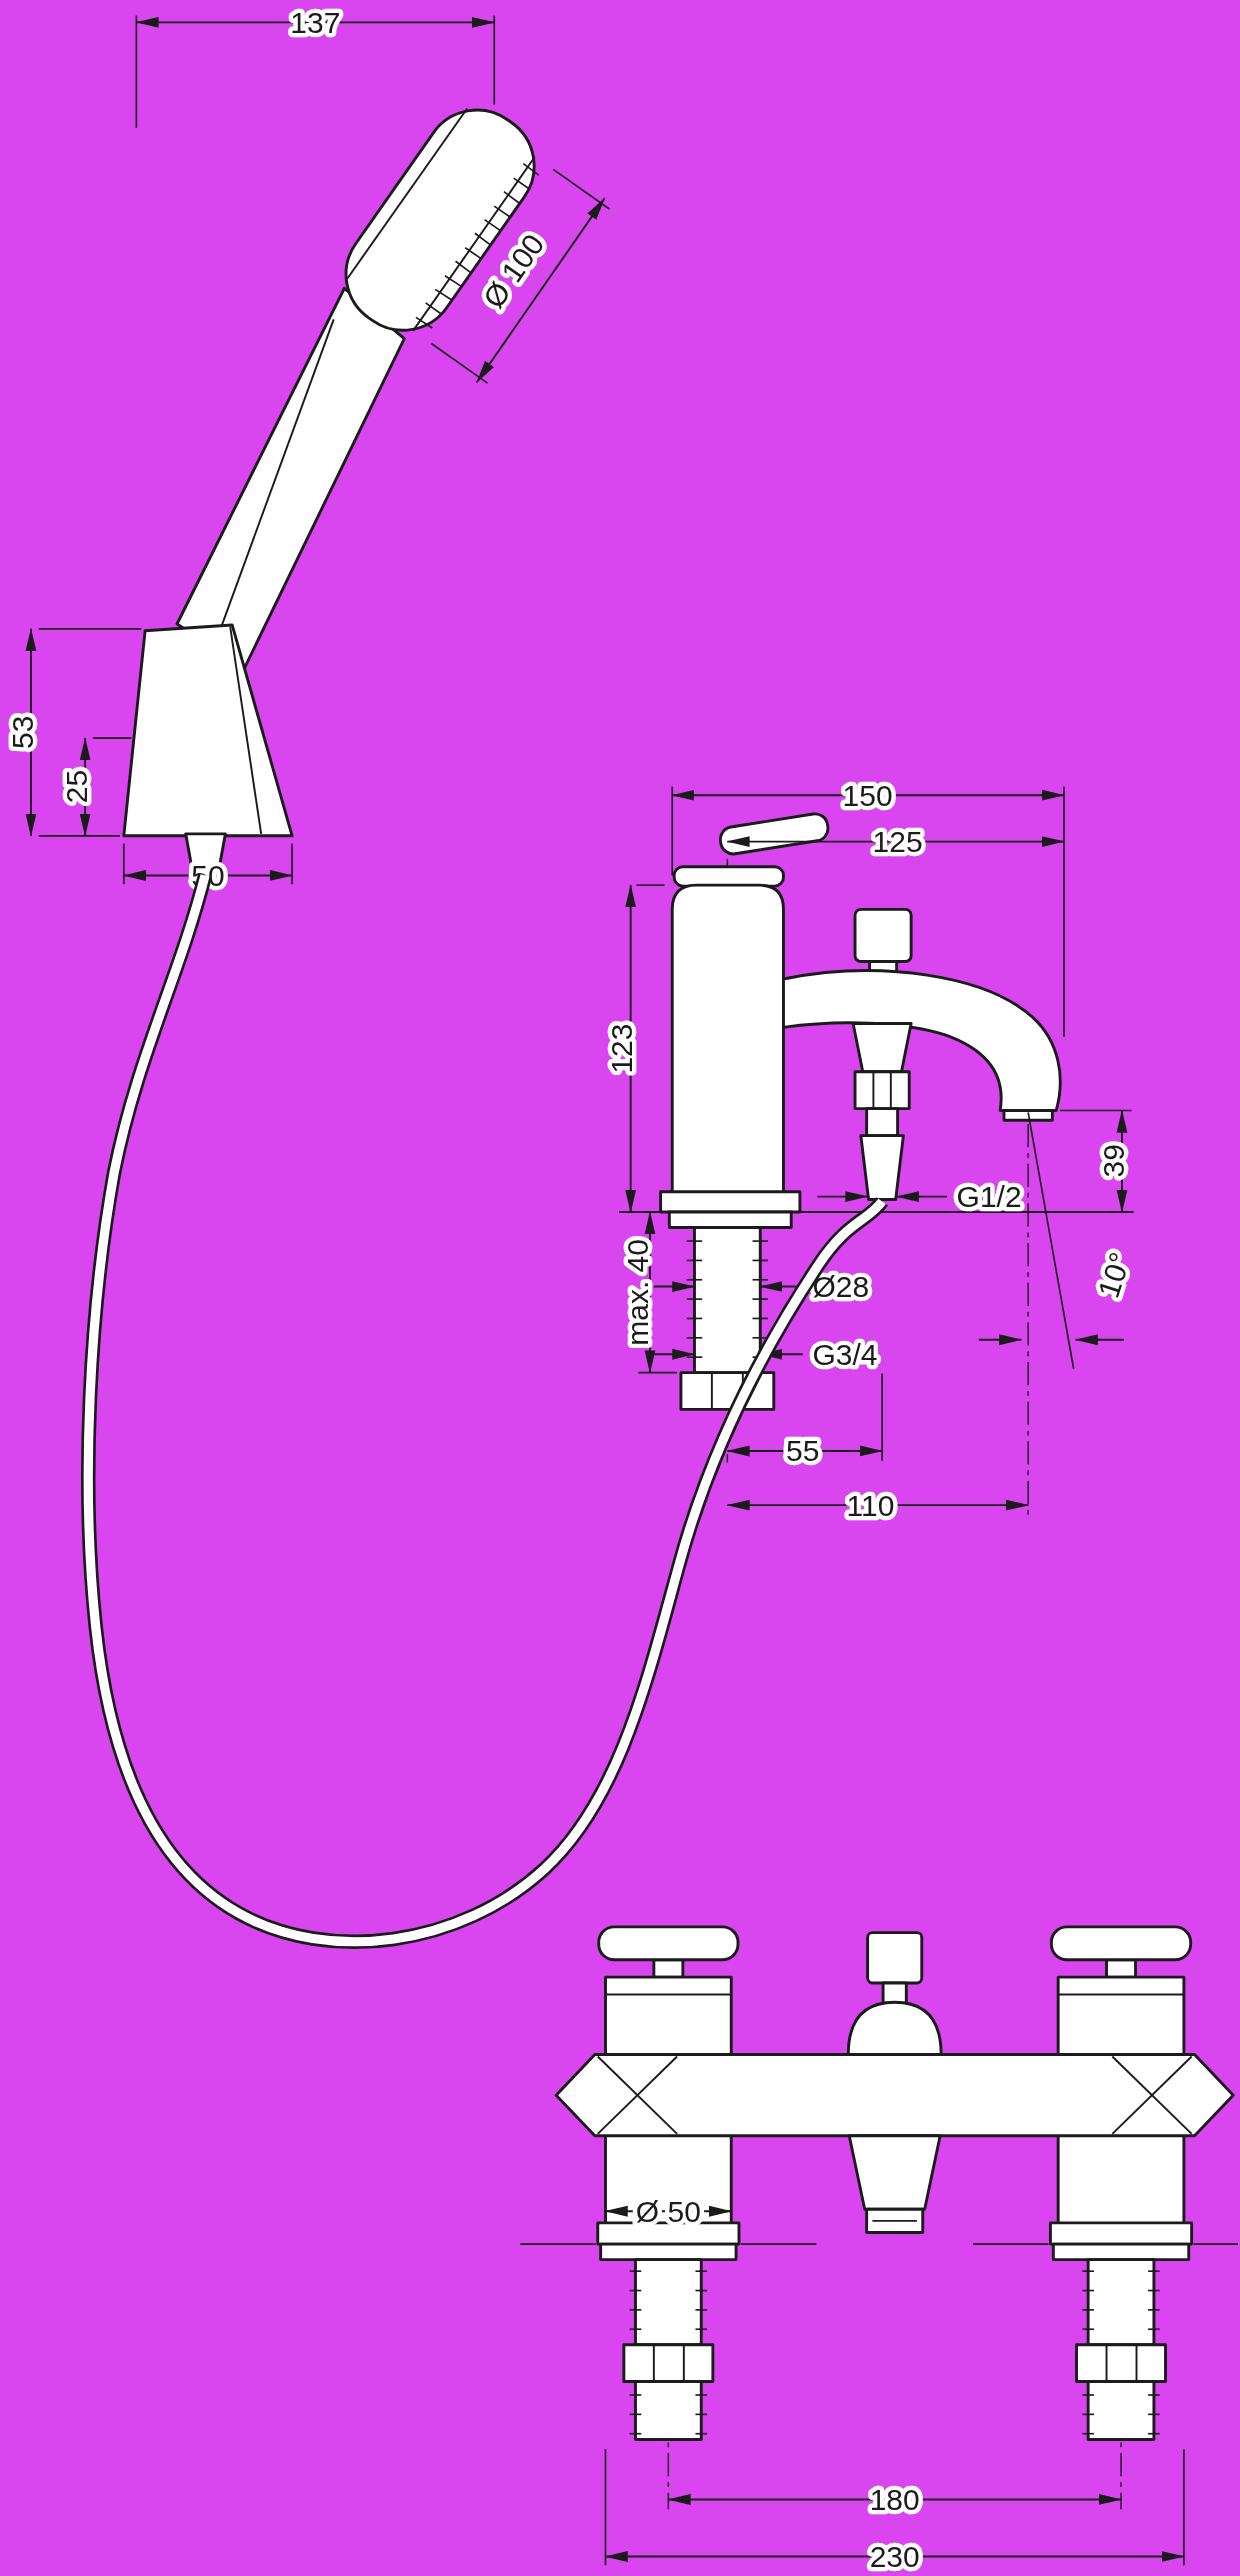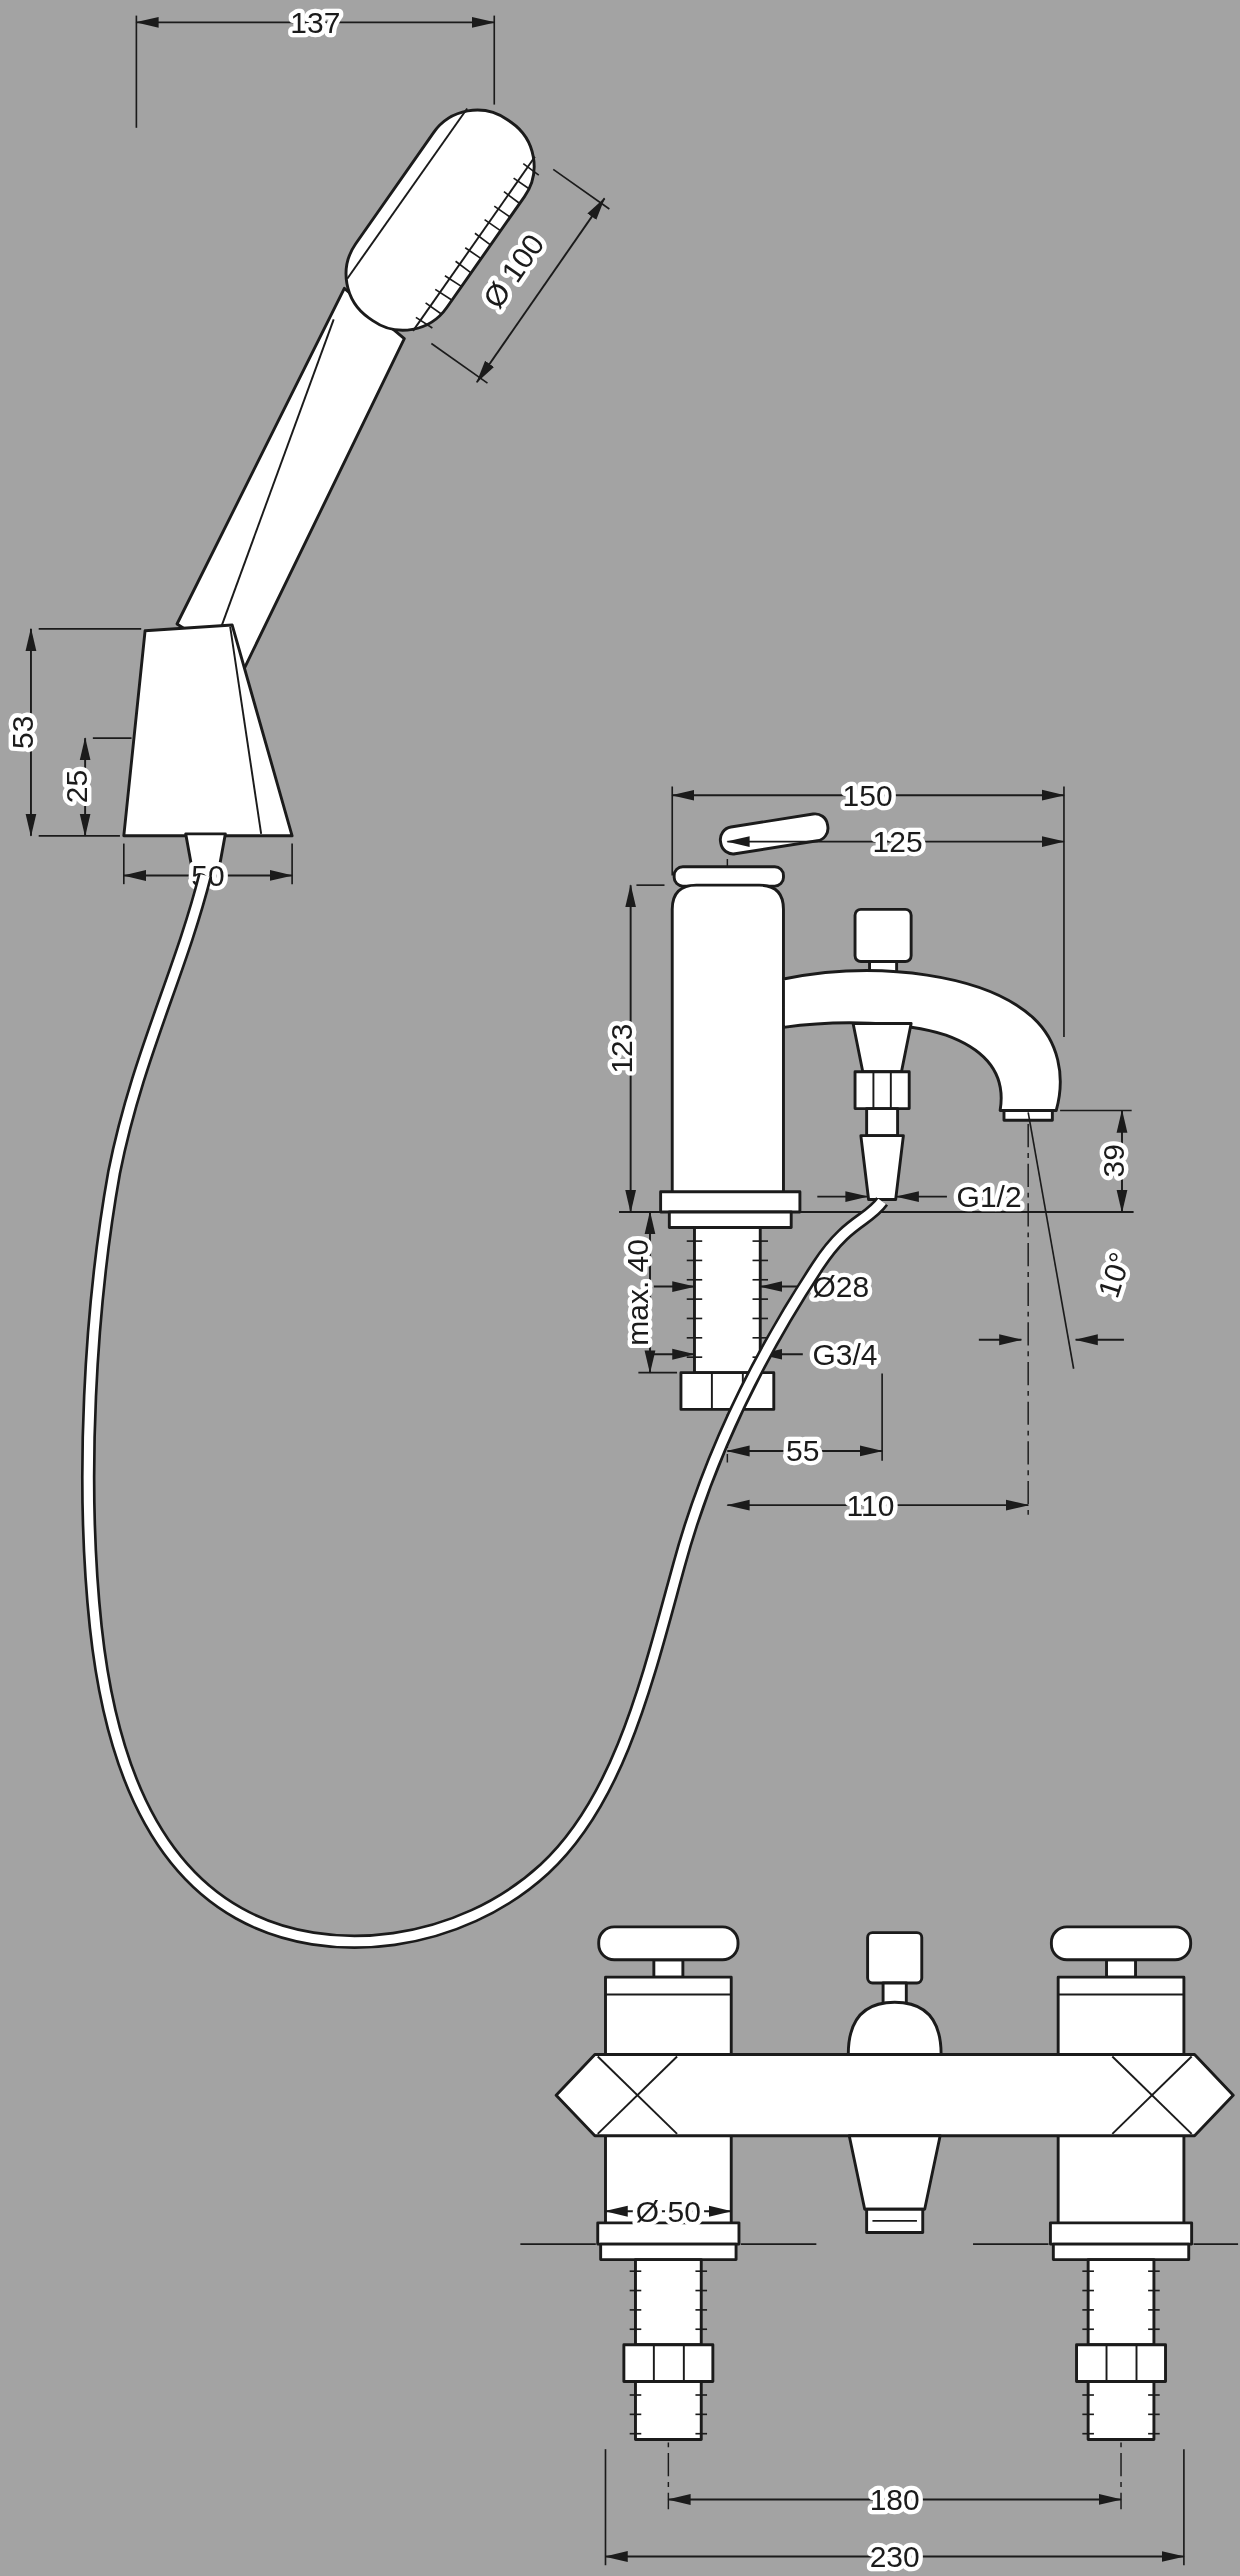--- a/index.html
+++ b/index.html
@@ -1,16 +1,16 @@
 <!DOCTYPE html>
 <html><head>
 <meta charset="utf-8">
 <style>
   html,body{margin:0;padding:0;background:#ffffff;}
-  .stage{position:relative;width:1240px;height:2576px;background:#a3a3a3;}
+  .stage{position:relative;width:1240px;height:2576px;background:#d946ef;}
   .outline{fill:#ffffff;stroke:#1b1b1b;stroke-width:3;stroke-linejoin:round;}
   .thin{fill:none;stroke:#1b1b1b;stroke-width:2;}
   .dim{fill:none;stroke:#1b1b1b;stroke-width:2;}
   .ext{fill:none;stroke:#1b1b1b;stroke-width:1.7;}
   .cl{fill:none;stroke:#1b1b1b;stroke-width:1.5;stroke-dasharray:24 6 5 6;}
   .tick{stroke:#1b1b1b;stroke-width:1.7;}
   .hose-o{fill:none;stroke:#1b1b1b;stroke-width:15;}
   .hose-i{fill:none;stroke:#ffffff;stroke-width:9.5;}
   text.dimtext{
     font-family:"Liberation Sans",sans-serif;font-size:31px;fill:#1b1b1b;

